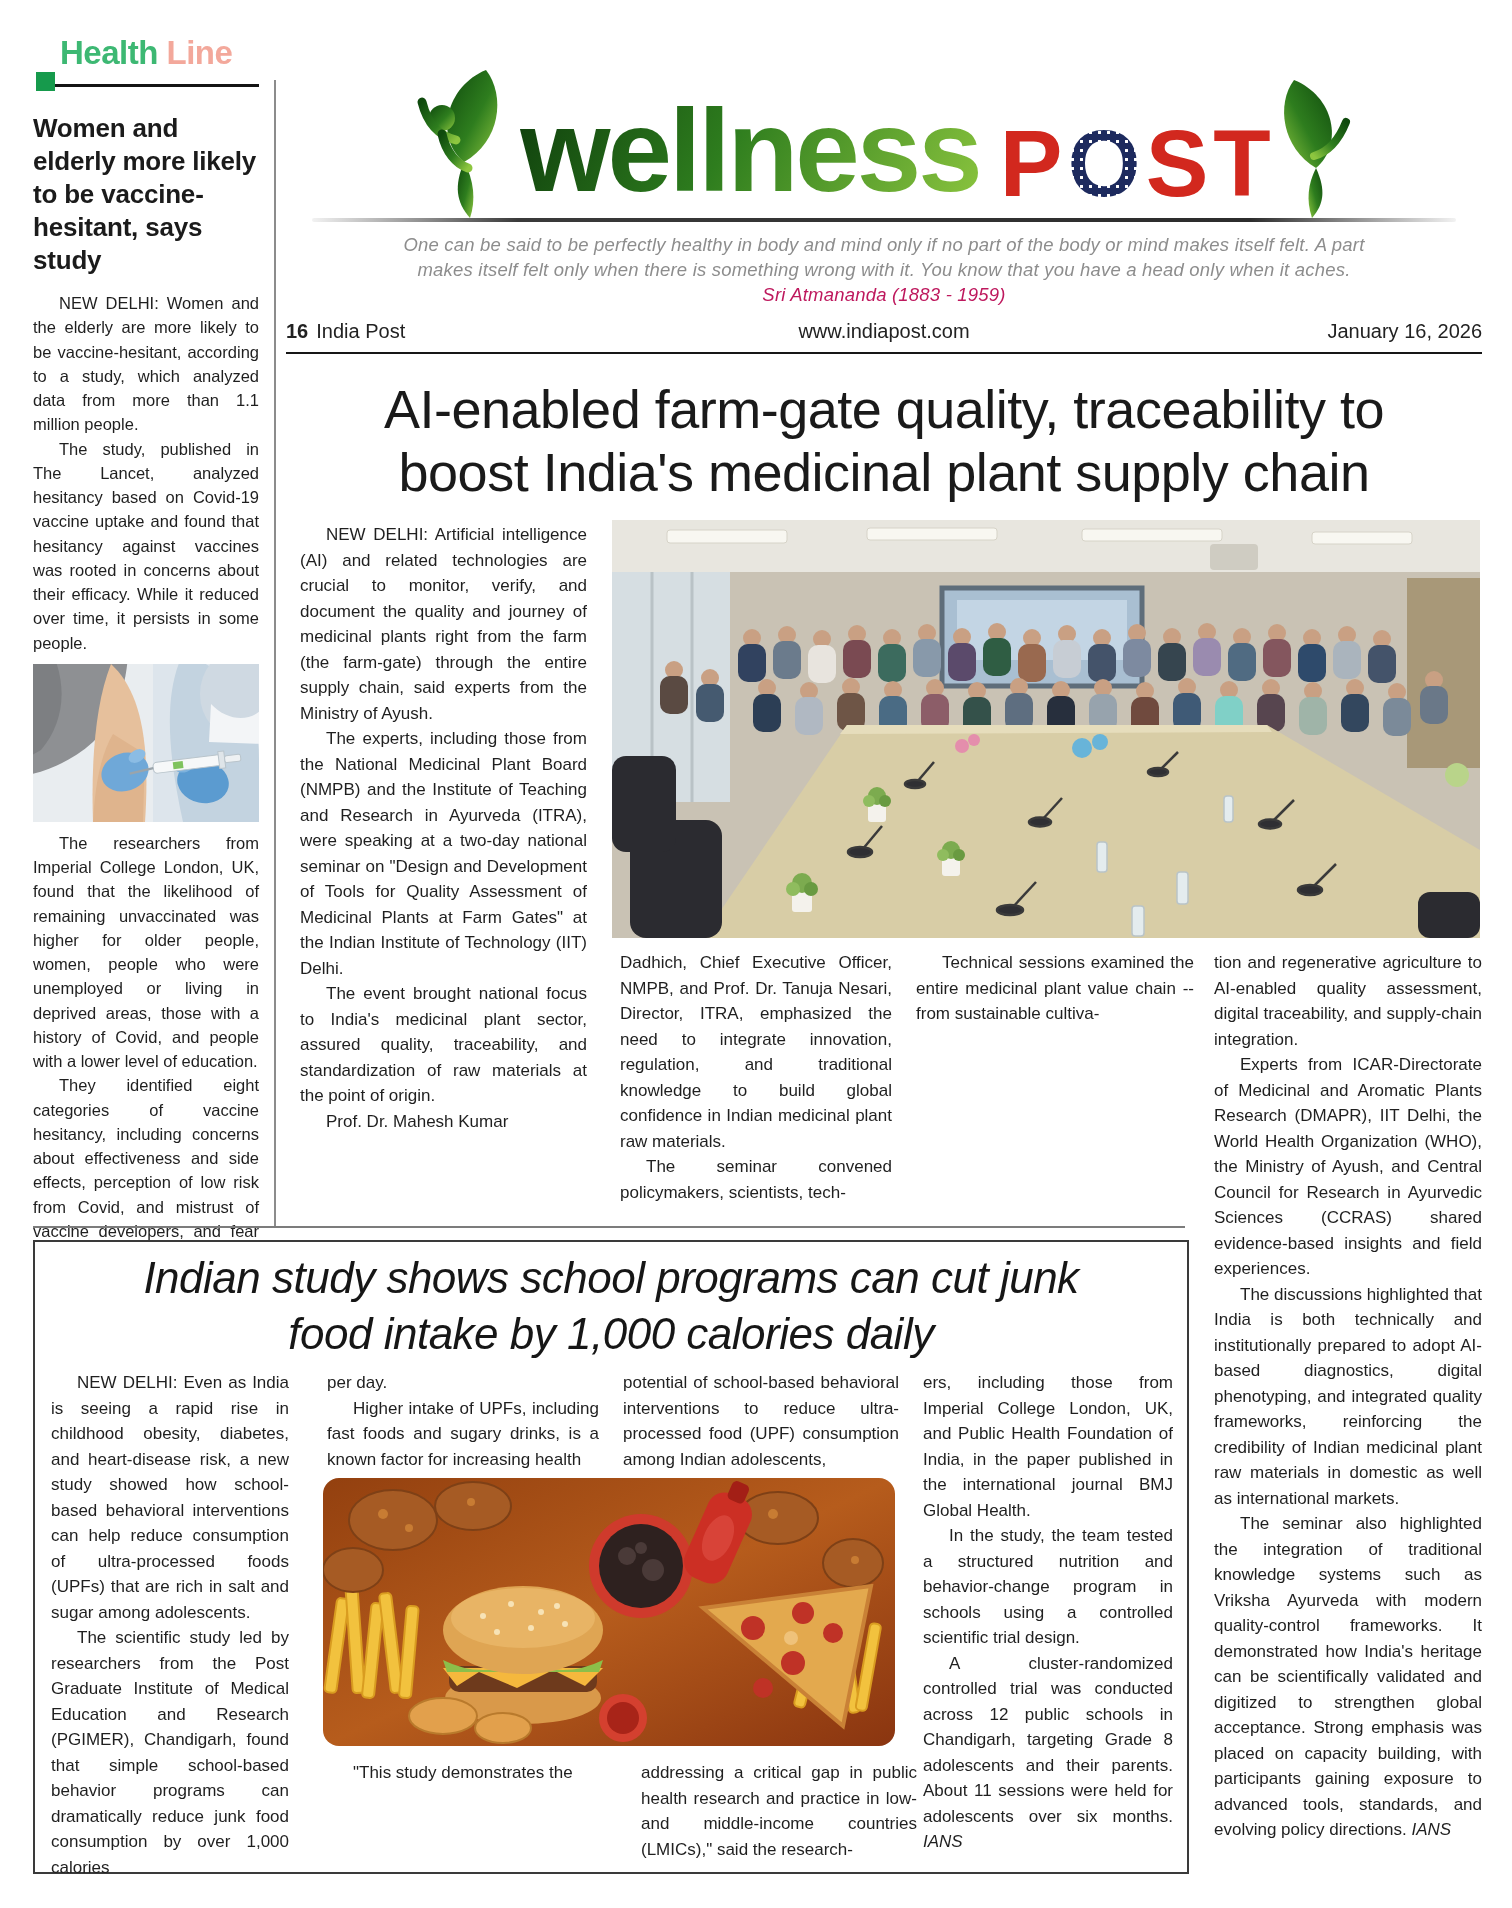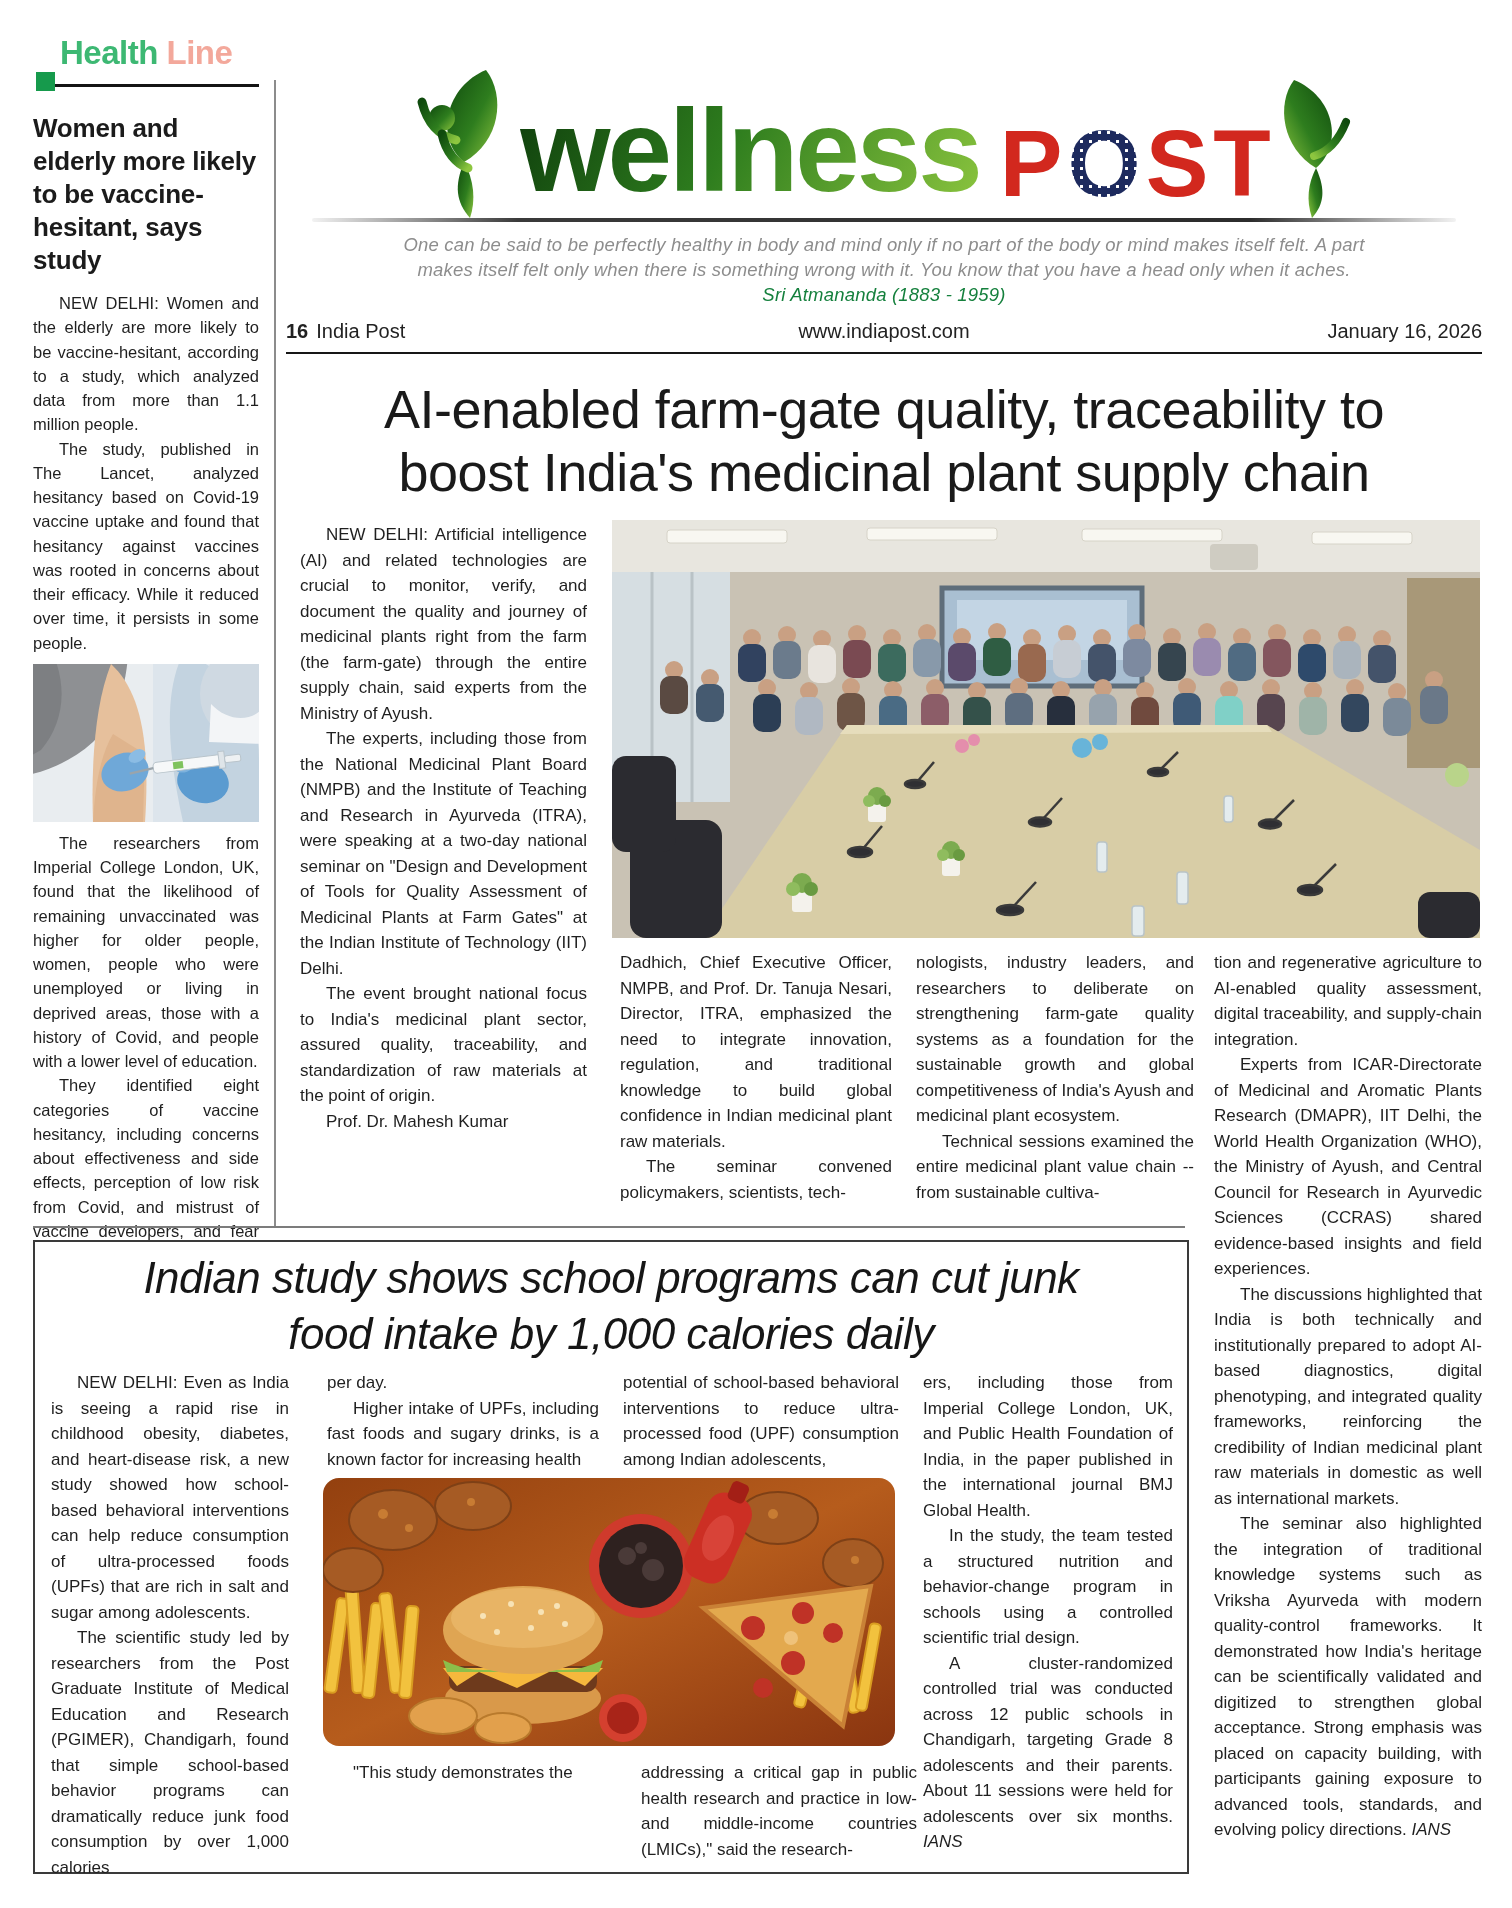--- a/index.html
+++ b/index.html
@@ -36,21 +36,21 @@
   .logo-post{margin-left:20px;font-size:94px;font-weight:700;letter-spacing:5px;color:#d2281e;}
   .logo-post span{display:inline-block;}
   .flag-o{color:#1d2a5e;background-color:#1d2a5e;
       background-image:radial-gradient(#ffffff 1.4px, rgba(255,255,255,0) 1.8px);
       background-size:9px 9px;
       -webkit-background-clip:text;background-clip:text;-webkit-text-fill-color:transparent;}
   .logo-leaf{flex:0 0 auto;}
   .logo-rule{height:4px;margin:0 26px 10px 26px;border-radius:2px;
       background:linear-gradient(90deg,#f2f2f2,#3a3a3a 18%,#2c2c2c 82%,#f2f2f2);}
   .quote{text-align:center;font-style:italic;font-size:18.5px;line-height:25px;color:#8d8d8d;letter-spacing:0.2px;}
-  .quote.attr{color:#15803d;}
+  .quote.attr{color:#be185d;}
   .mast-row{display:flex;margin-top:13px;font-size:20px;color:#222;align-items:baseline;}
   .mast-row .mr{flex:1;}
   .mr-left{text-align:left;}
   .mr-center{text-align:center;}
   .mr-right{text-align:right;}
   .mr-left b{margin-right:8px;}
   .mast-hr{height:2px;background:#161616;margin-top:9px;}
 
   
   .main-hl{position:absolute;left:286px;top:378px;width:1196px;margin:0;text-align:center;
@@ -313,21 +313,20 @@
         </g>
     </svg>
   </figure>
 
   <section class="col col2">
     <p class="bp cont">Dadhich, Chief Executive Officer, NMPB, and Prof. Dr. Tanuja Nesari, Director, ITRA, emphasized the need to integrate innovation, regulation, and traditional knowledge to build global confidence in Indian medicinal plant raw materials.</p>
     <p class="bp">The seminar convened policymakers, scientists, tech-</p>
   </section>
 
   <section class="col col3">
-    <p class="bp cont">nologists, industry leaders, and researchers to deliberate on strengthening farm-gate quality systems as a foundation for the sustainable growth and global competitiveness of India's Ayush and medicinal plant ecosystem.</p>
     <p class="bp">Technical sessions examined the entire medicinal plant value chain -- from sustainable cultiva-</p>
   </section>
 
   <section class="col col4">
     <p class="bp cont">tion and regenerative agriculture to AI-enabled quality assessment, digital traceability, and supply-chain integration.</p>
     <p class="bp">Experts from ICAR-Directorate of Medicinal and Aromatic Plants Research (DMAPR), IIT Delhi, the World Health Organization (WHO), the Ministry of Ayush, and Central Council for Research in Ayurvedic Sciences (CCRAS) shared evidence-based insights and field experiences.</p>
     <p class="bp">The discussions highlighted that India is both technically and institutionally prepared to adopt AI-based diagnostics, digital phenotyping, and integrated quality frameworks, reinforcing the credibility of Indian medicinal plant raw materials in domestic as well as international markets.</p>
     <p class="bp"><span>The seminar also highlighted the integration of traditional knowledge systems such as Vriksha Ayurveda with modern quality-control frameworks. It demonstrated how India's heritage can be scientifically validated and digitized to strengthen global acceptance. Strong emphasis was placed on capacity building, with participants gaining exposure to advanced tools, standards, and evolving policy directions.</span> <i class="credit">IANS</i></p>
   </section>
 

